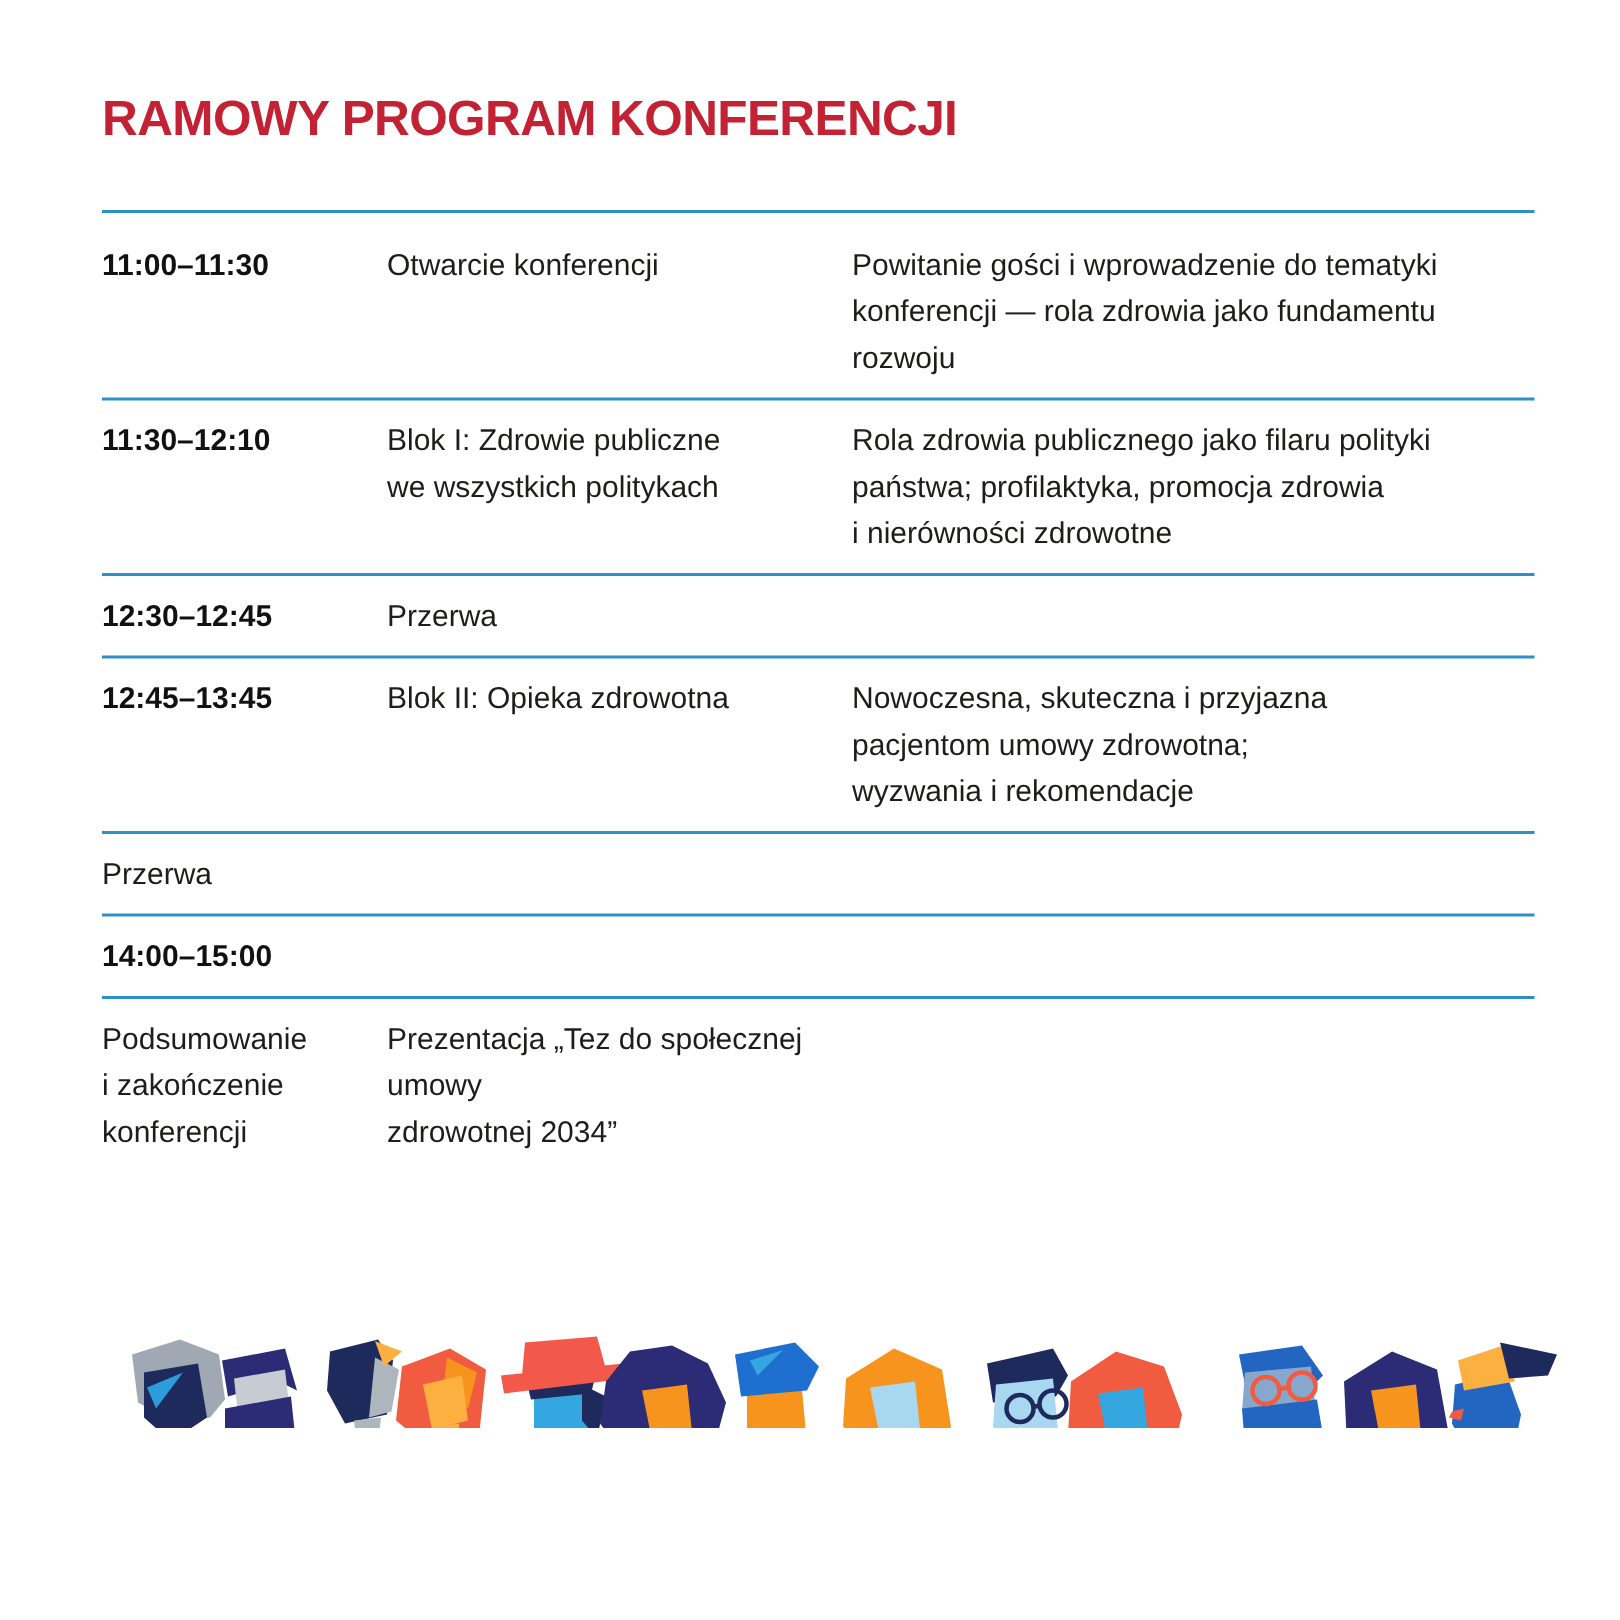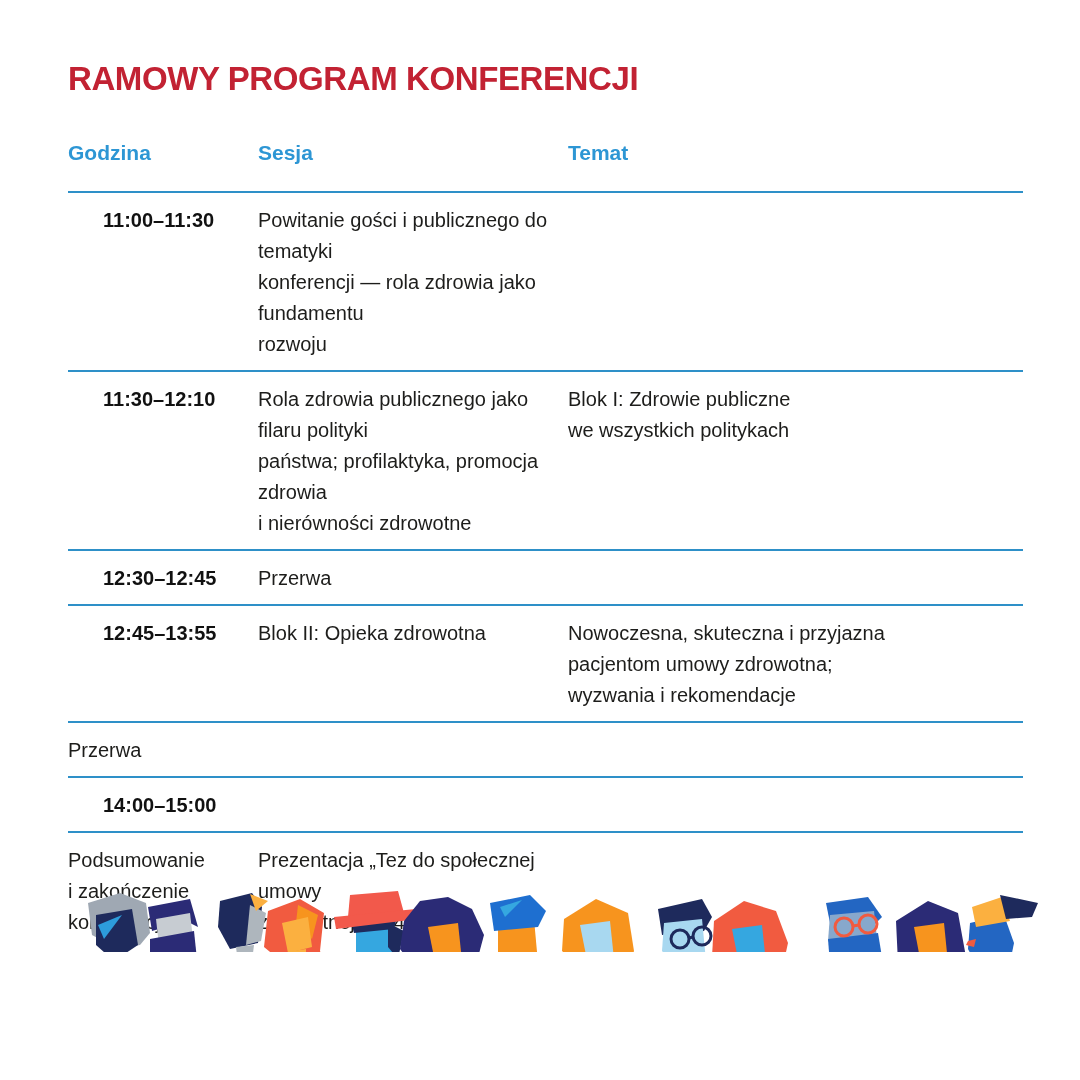--- a/index.html
+++ b/index.html
@@ -25,60 +25,56 @@
   .row{
     display:grid;grid-template-columns:190px 310px 1fr;
     border-top:2px solid #2e90c8;
     padding:12px 0 10px 0;
   }
   .row:first-of-type{padding-top:20px;}
   .cell{
     font-size:20px;line-height:31px;white-space:pre-line;
     padding-right:8px;
   }
-  .time-cell{font-weight:700;color:#111111;margin-left:35px;}
+  .time-cell{font-weight:700;color:#111111;}
   .people{
     position:absolute;left:0;top:885px;width:1080px;height:128px;display:block;
   }
 </style>
 </head>
 <body>
 
 <div class="canvas">
 
   <h1 class="page-title">RAMOWY PROGRAM KONFERENCJI</h1>
 
   <div class="program-table">
-    <div class="thead">
-      <div class="th">Godzina</div>
-      <div class="th">Sesja</div>
-      <div class="th">Temat</div>
-    </div>
 
     <div class="row">
       <div class="cell time-cell">11:00–11:30</div>
-      <div class="cell">Powitanie gości i publicznego do tematyki
+      <div class="cell">Otwarcie konferencji</div>
+      <div class="cell">Powitanie gości i wprowadzenie do tematyki
 konferencji — rola zdrowia jako fundamentu
 rozwoju</div>
     </div>
     <div class="row">
       <div class="cell time-cell">11:30–12:10</div>
+      <div class="cell">Blok I: Zdrowie publiczne
+we wszystkich politykach</div>
       <div class="cell">Rola zdrowia publicznego jako filaru polityki
 państwa; profilaktyka, promocja zdrowia
 i nierówności zdrowotne</div>
-      <div class="cell">Blok I: Zdrowie publiczne
-we wszystkich politykach</div>
     </div>
     <div class="row">
       <div class="cell time-cell">12:30–12:45</div>
       <div class="cell">Przerwa</div>
       <div class="cell"></div>
     </div>
     <div class="row">
-      <div class="cell time-cell">12:45–13:55</div>
+      <div class="cell time-cell">12:45–13:45</div>
       <div class="cell">Blok II: Opieka zdrowotna</div>
       <div class="cell">Nowoczesna, skuteczna i przyjazna
 pacjentom umowy zdrowotna;
 wyzwania i rekomendacje</div>
     </div>
     <div class="row">
       <div class="cell">Przerwa</div>
       <div class="cell"></div>
     </div>
     <div class="row">

